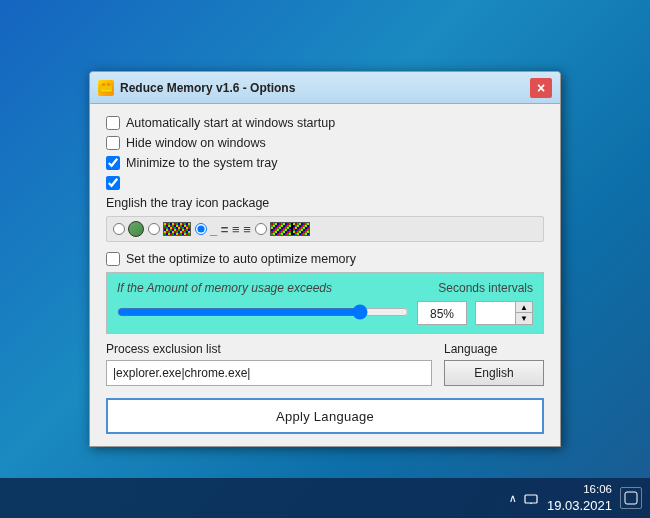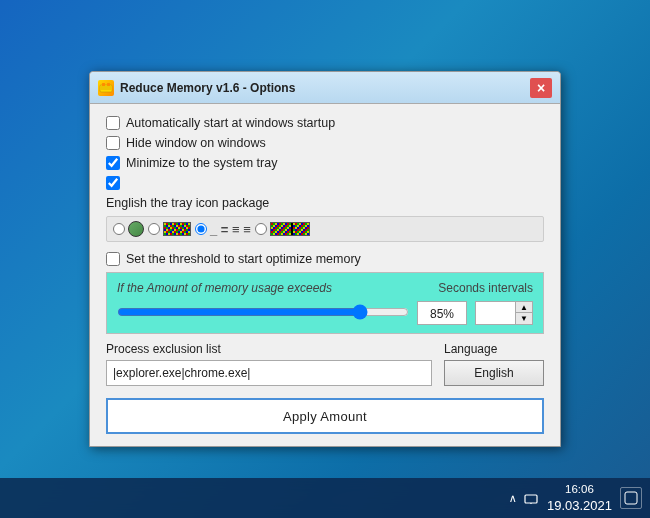--- a/index.html
+++ b/index.html
@@ -278,21 +278,21 @@
       gap: 8px;
     }
     .taskbar-icons {
       display: flex;
       align-items: center;
       gap: 6px;
       color: white;
       font-size: 12px;
     }
     .taskbar-clock {
-      text-align: center;
+      text-align: right;
       color: white;
       font-size: 11.5px;
       line-height: 1.4;
     }
     .taskbar-time { font-weight: 500; }
     .taskbar-date { font-size: 13px; }
     .taskbar-notification {
       width: 22px;
       height: 22px;
       border: 1px solid rgba(255,255,255,0.4);
@@ -611,21 +611,21 @@
             <div style="background:#c00"></div>
             <div style="background:#0a0"></div>
         </div>
       </div>
     </div>
 
     
     <div class="threshold-section">
       <div class="checkbox-row">
         <input type="checkbox" id="cb5" style="">
-        <label for="cb5">Set the threshold to start optimize memory</label>
+        <label for="cb5">Set the optimize to auto optimize memory</label>
       </div>
       <div class="threshold-inner">
         <div class="threshold-row">
           <span class="threshold-label">If the Amount of memory usage exceeds</span>
           <span class="seconds-label">Seconds intervals</span>
         </div>
         <div class="slider-row">
           <div class="slider-container">
             <input type="range" min="0" max="100" value="85" style="">
           </div>
@@ -647,21 +647,21 @@
         <div class="sub-label">Process exclusion list</div>
         <input type="text" class="proc-input" value="|explorer.exe|chrome.exe|" style="">
       </div>
       <div class="lang-section">
         <div class="sub-label">Language</div>
         <button class="lang-button">English</button>
       </div>
     </div>
 
     
-    <button class="apply-button">Apply Amount</button>
+    <button class="apply-button">Apply Language</button>
   </div>
 </div>
 
 <div class="taskbar">
   <div class="taskbar-right">
     <div class="taskbar-icons">
       <span style="cursor:pointer;color:white;font-size:11px;">∧</span>
       <div style="width:16px;height:16px;display:inline-flex;align-items:center;justify-content:center;">
         <svg width="14" height="12" viewBox="0 0 14 12">
           <rect x="1" y="3" width="12" height="8" rx="1" fill="none" stroke="white" stroke-width="1.2"></rect>

